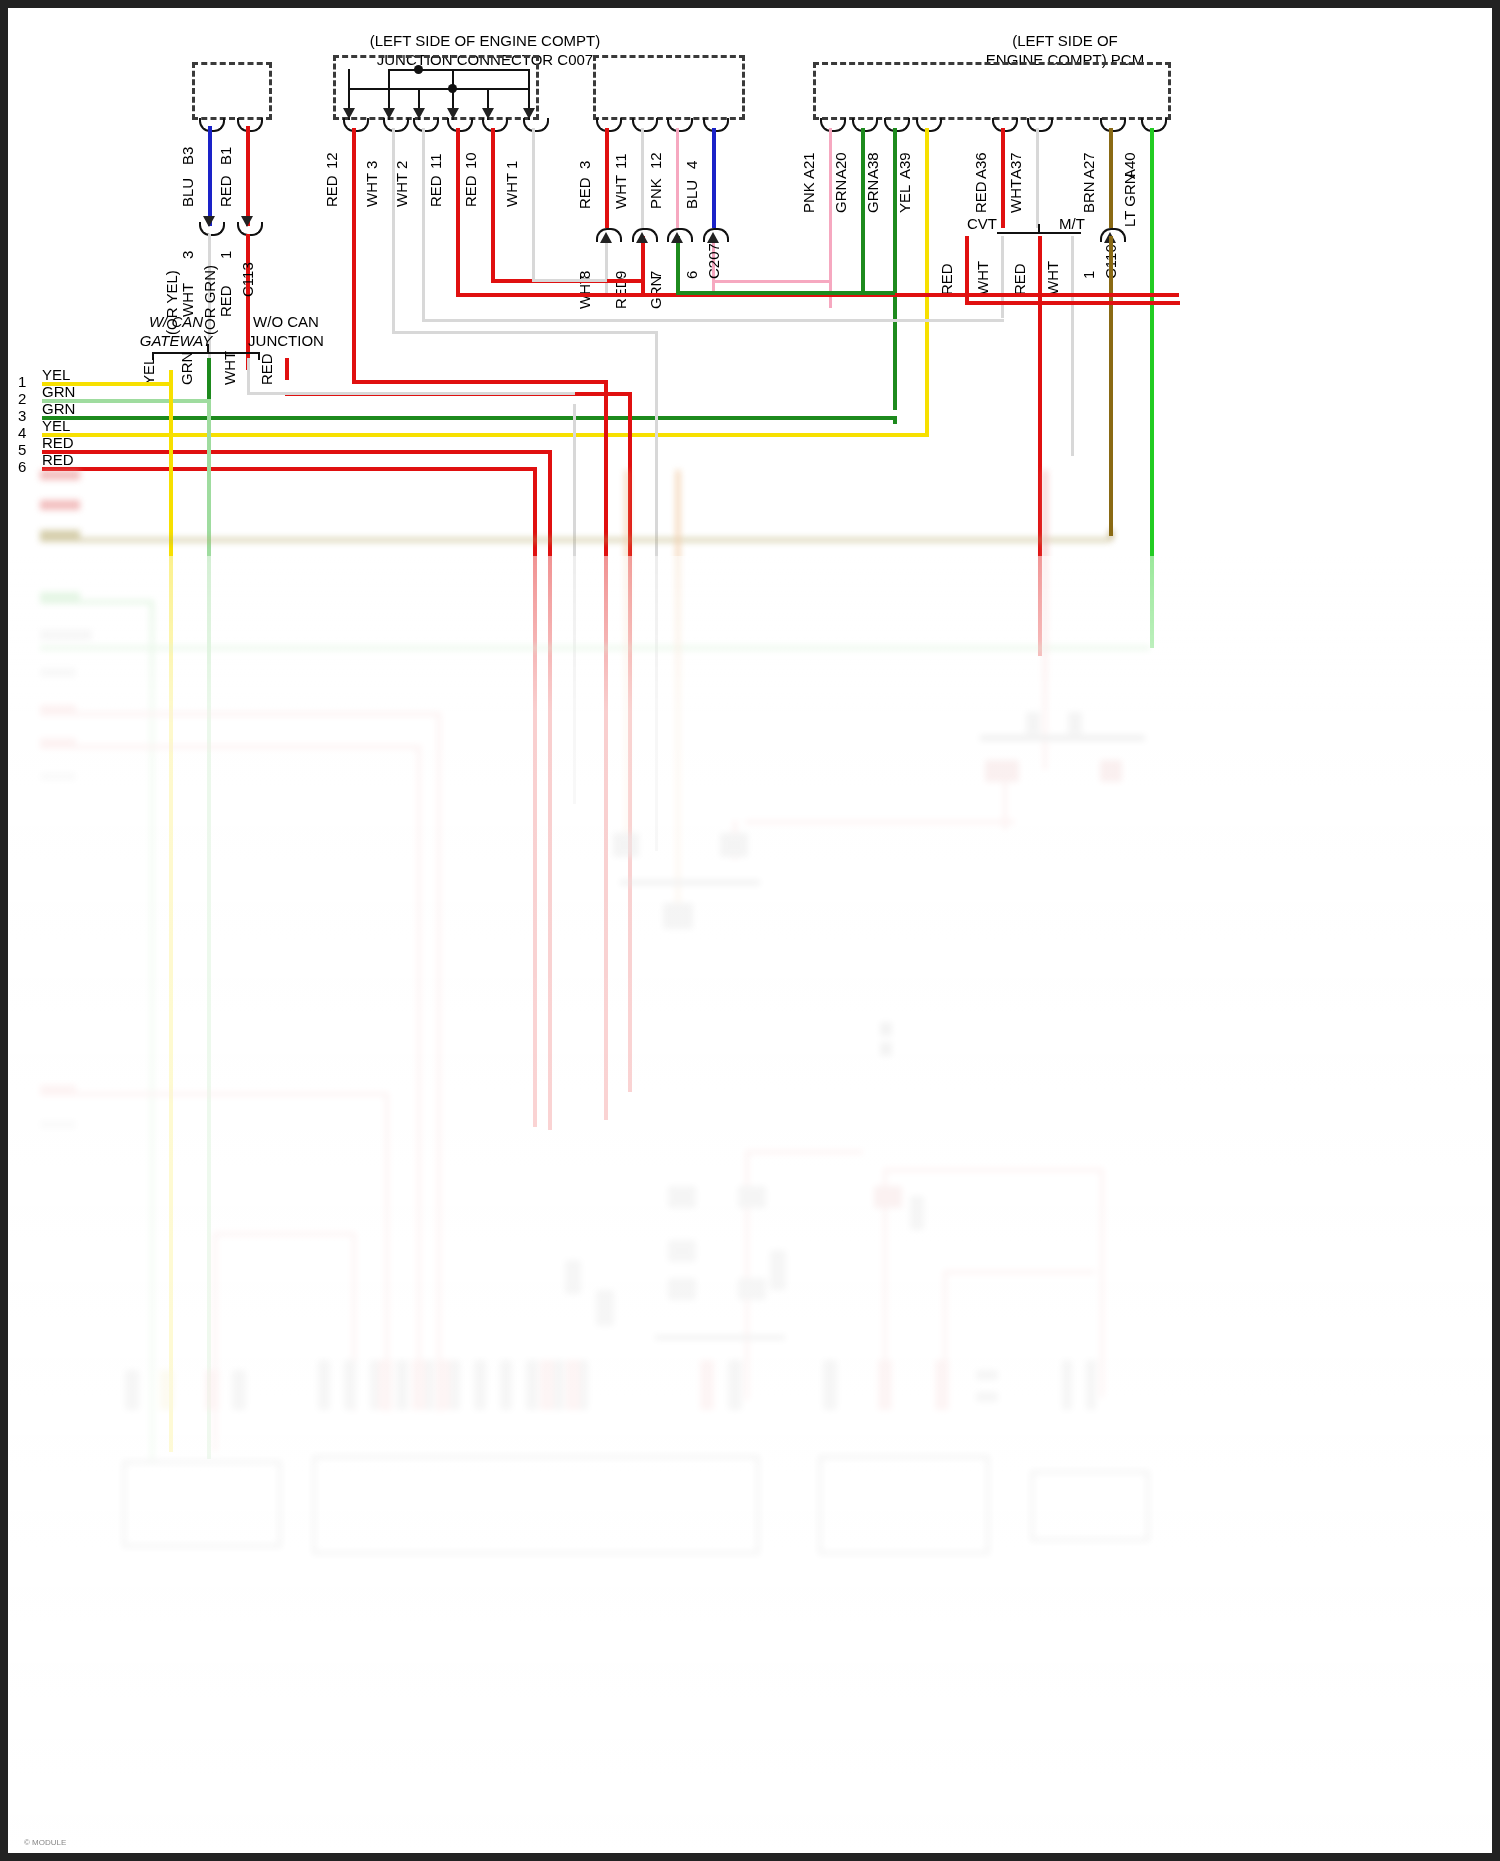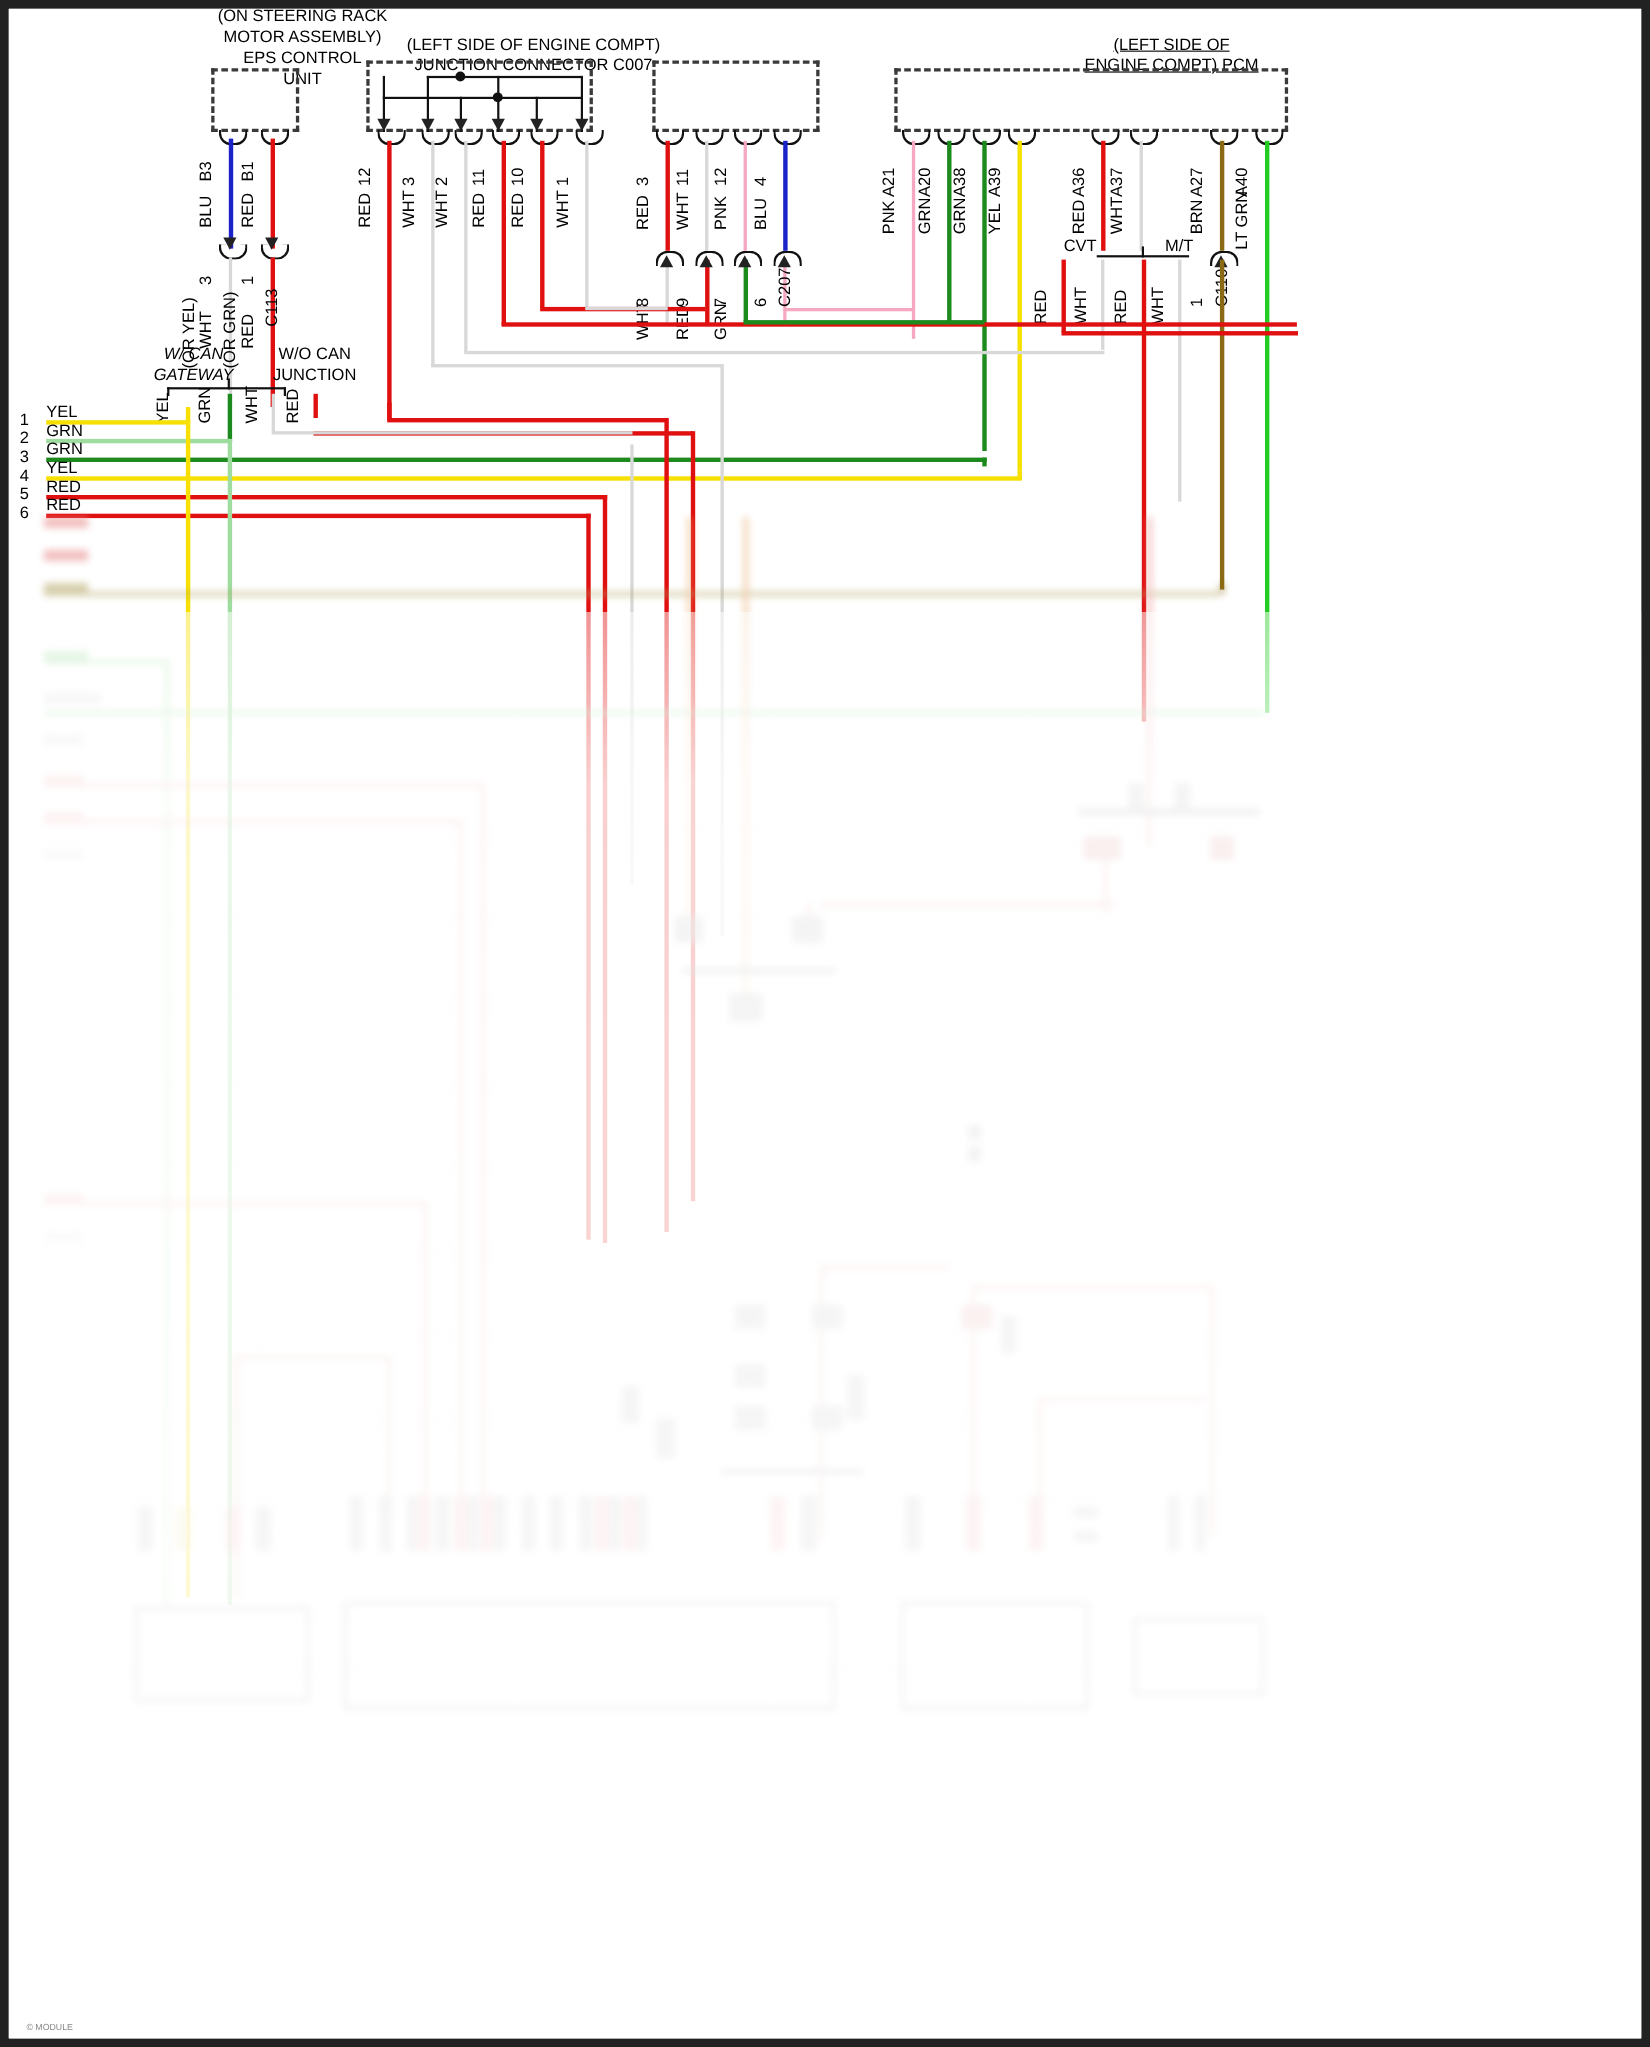--- a/index.html
+++ b/index.html
@@ -59,27 +59,23 @@
 <body>
 
 <div id="page">
 
   <div class="frame-top"></div>
   <div class="frame-left"></div>
   <div class="frame-right"></div>
   <div class="frame-bottom"></div>
   <div class="inner-frame"></div>
 
-  <div class="mod-title" style="left:170px;top:5px;width:210px;">(ON STEERING RACK
-MOTOR ASSEMBLY)
-EPS CONTROL
-UNIT</div>
   <div class="mod-title" style="left:340px;top:31px;width:290px;">(LEFT SIDE OF ENGINE COMPT)
 JUNCTION CONNECTOR C007</div>
-  <div class="mod-title" style="left:940px;top:31px;width:250px;text-decoration:underline;">(LEFT SIDE OF
+  <div class="mod-title" style="left:940px;top:31px;width:250px;">(LEFT SIDE OF
 ENGINE COMPT) PCM</div>
 
   <div class="mod-box" style="left:192px;top:62px;width:80px;height:58px;"></div>
   <div class="mod-box" style="left:333px;top:55px;width:206px;height:65px;"></div>
   <div class="mod-box" style="left:593px;top:55px;width:152px;height:65px;"></div>
   <div class="mod-box" style="left:813px;top:62px;width:358px;height:58px;"></div>
 
   <div class="blk" style="left:348px;top:69px;width:2px;height:51px;"></div>
   <div class="blk" style="left:348px;top:88px;width:182px;height:2px;"></div>
   <div class="blk" style="left:388px;top:69px;width:142px;height:2px;"></div>

